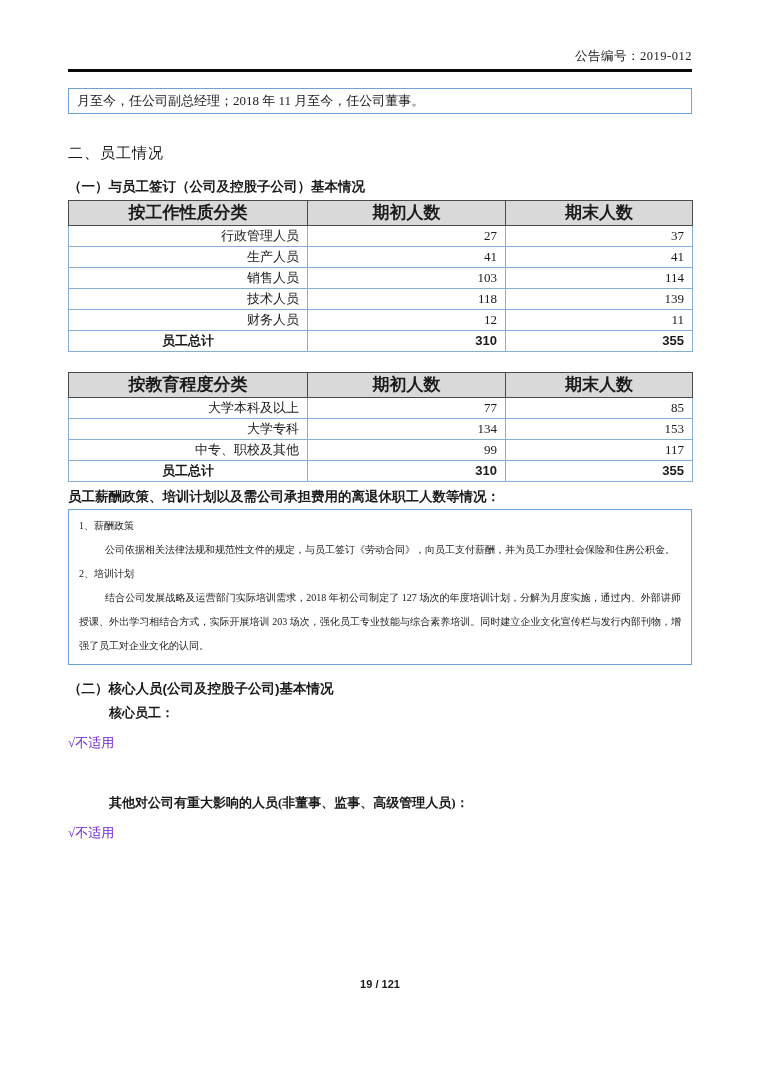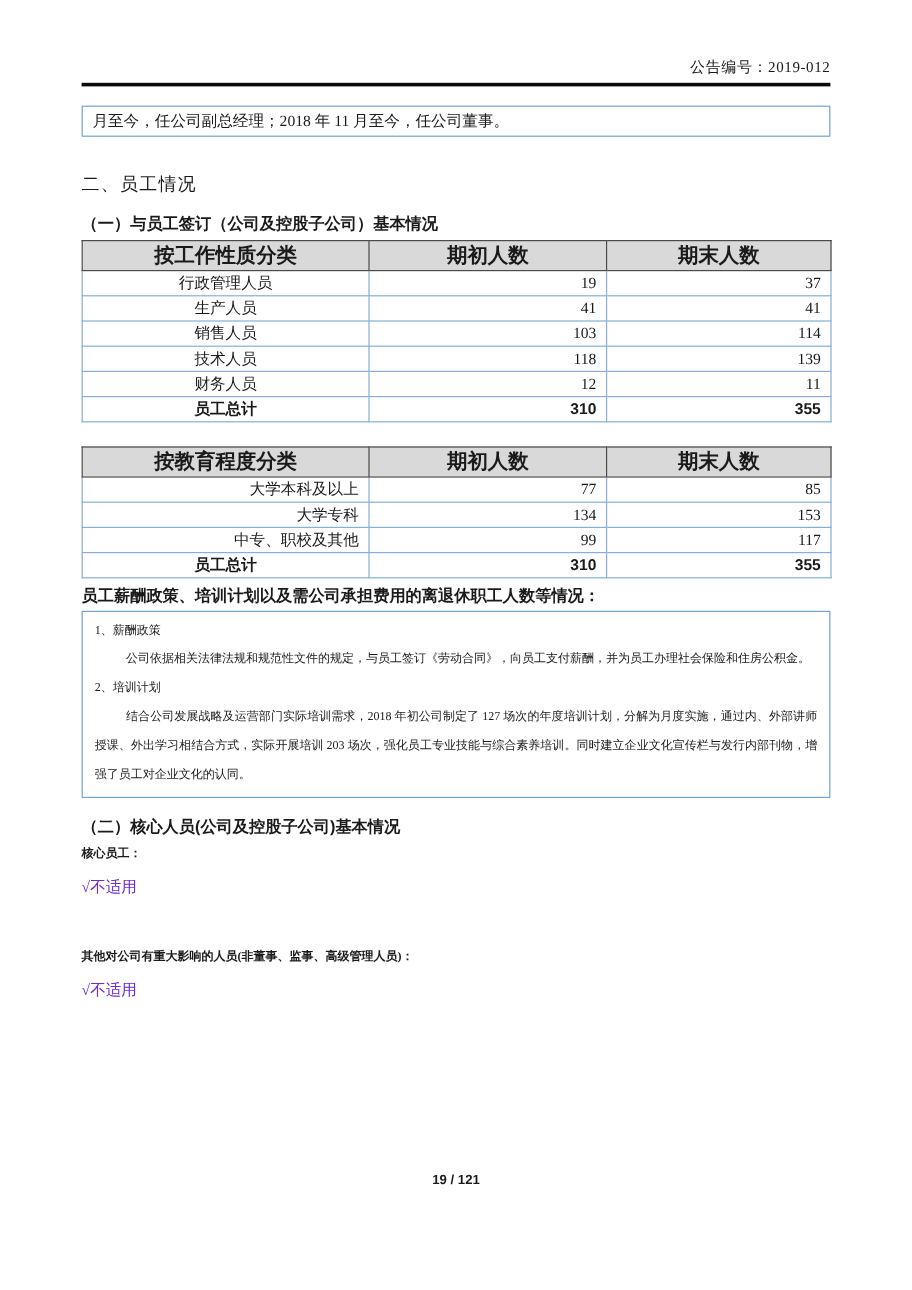--- a/index.html
+++ b/index.html
@@ -66,21 +66,21 @@
     text-align: center;
     vertical-align: middle;
   }
   table.tbl td {
     border: 1.4px solid #85aedb;
     height: 21px;
     vertical-align: middle;
     padding: 0 8px;
     background: #ffffff;
   }
-  table.tbl td.cat-left   { text-align: center; }
+  table.tbl td.cat-left   { text-align: right; }
   table.tbl td.cat-center { text-align: right; }
   table.tbl td.num        { text-align: right; font-size: 13px; }
   table.tbl tr.total-row td {
     font-family: "Liberation Sans", "DejaVu Sans", sans-serif;
     font-weight: bold;
   }
   table.tbl tr.total-row td.total-label { text-align: center; }
 
   .tbl-gap { height: 16px; }
 
@@ -96,21 +96,22 @@
     font-size: 10px;
     line-height: 24px;
   }
   .policy-box .para { text-align: justify; }
   .policy-box .indent { text-indent: 26px; }
 
   .core-label {
     margin-top: 6px;
     font-family: Liberation Serif, serif;
     font-weight: bold;
-    font-size: 10px;
+    font-size: 13px;
+    margin-left: 41px;
   }
   .na-value {
     margin-top: 12px;
     font-size: 13px;
     color: #6d28d9;
   }
   .other-label { margin-top: 42px; }
   .footer {
     position: absolute;
     top: 978px;
@@ -147,21 +148,21 @@
     <thead>
       <tr>
         <th>按工作性质分类</th>
         <th>期初人数</th>
         <th>期末人数</th>
       </tr>
     </thead>
     <tbody>
       <tr>
         <td class="cat-left">行政管理人员</td>
-        <td class="num">19</td>
+        <td class="num">27</td>
         <td class="num">37</td>
       </tr>
       <tr>
         <td class="cat-left">生产人员</td>
         <td class="num">41</td>
         <td class="num">41</td>
       </tr>
       <tr>
         <td class="cat-left">销售人员</td>
         <td class="num">103</td>

